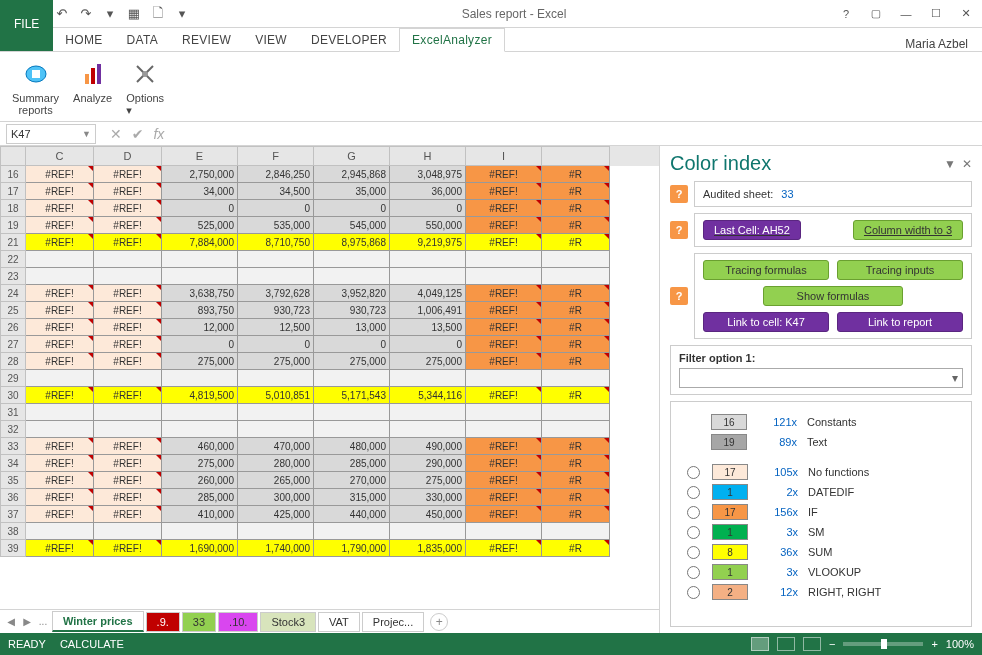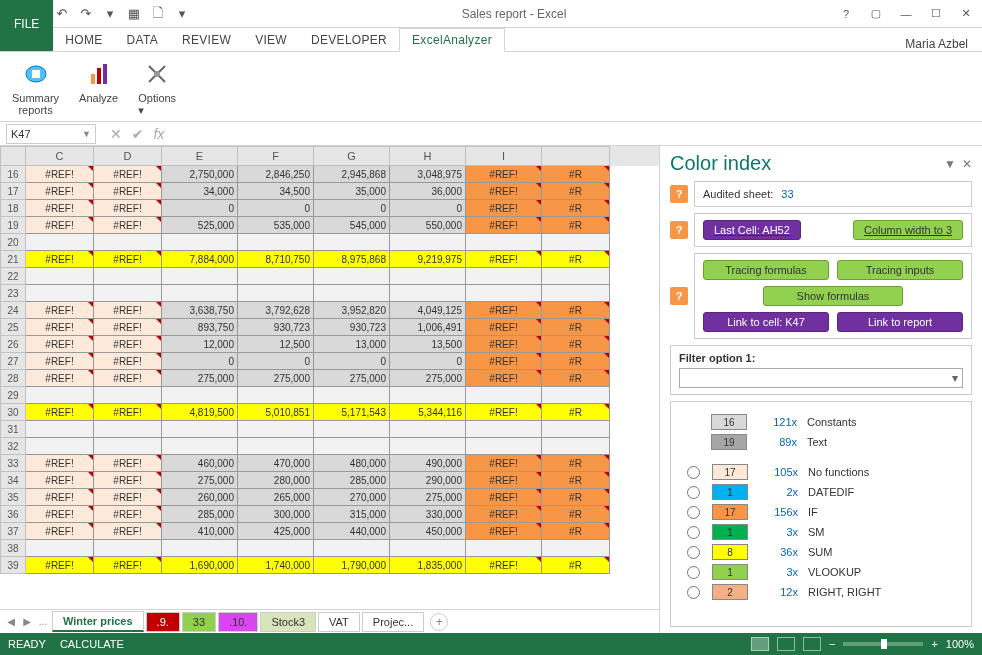--- a/index.html
+++ b/index.html
@@ -16,21 +16,21 @@
 
 
 .ribbon-tabs { height: 24px; display: flex; align-items: flex-end; border-bottom: 1px solid #d4d4d4; background:#fff; }
 .tab-file { background: #217346; color: #fff; padding: 20px 14px; font-size: 12px; cursor: pointer; }
 .tab { padding: 4px 12px; font-size: 12px; color: #444; cursor: pointer; text-transform: uppercase; letter-spacing: .3px;}
 .tab.active { color: #217346; border: 1px solid #d4d4d4; border-bottom: 1px solid #fff; background: #fff; margin-bottom:-1px;}
 .ribbon-right { margin-left: auto; padding-right: 14px; font-size: 12px; color: #444; }
 
 
 .ribbon { height: 70px; border-bottom: 1px solid #d4d4d4; display: flex; padding: 4px 6px; }
-.ribbon-group { display: flex; align-items: flex-start; gap: 8px; }
+.ribbon-group { display: flex; align-items: flex-start; gap: 2px; }
 .rb-btn { display: flex; flex-direction: column; align-items: center; gap: 2px; padding: 2px 6px; cursor: pointer; font-size: 11px; color: #444; }
 .rb-icon { width: 32px; height: 32px; display: flex; align-items: center; justify-content: center; font-size: 22px; }
 
 
 .formula-bar { height: 24px; display: flex; align-items: center; border-bottom: 1px solid #d4d4d4; }
 .namebox { width: 90px; height: 20px; margin: 0 6px; border: 1px solid #ccc; display: flex; align-items: center; justify-content: space-between; padding: 0 4px; font-size: 11px; }
 .fx-btns { display: flex; gap: 10px; padding: 0 8px; color: #aaa; font-size: 14px;}
 .fx-input { flex: 1; height: 20px; border: none; padding: 0 6px; font-size: 11px; }
 
 
@@ -244,31 +244,20 @@
             <div class="cell ctr ref c-tan wC">#REF!</div>
             <div class="cell ctr ref c-tan wD">#REF!</div>
             <div class="cell num c-gray wE">525,000</div>
             <div class="cell num c-gray wF">535,000</div>
             <div class="cell num c-gray wG">545,000</div>
             <div class="cell num c-gray wH">550,000</div>
             <div class="cell ctr ref c-orange wI">#REF!</div>
             <div class="cell ctr ref c-orange wJ">#R</div>
           </div>
           <div class="row">
-            <div class="rh">20</div>
-            <div class="cell c-ltgray wC"></div>
-            <div class="cell c-ltgray wD"></div>
-            <div class="cell c-ltgray wE"></div>
-            <div class="cell c-ltgray wF"></div>
-            <div class="cell c-ltgray wG"></div>
-            <div class="cell c-ltgray wH"></div>
-            <div class="cell c-ltgray wI"></div>
-            <div class="cell c-ltgray wJ"></div>
-          </div>
-          <div class="row">
             <div class="rh">21</div>
             <div class="cell ctr ref c-yellow wC">#REF!</div>
             <div class="cell ctr ref c-yellow wD">#REF!</div>
             <div class="cell num c-yellow wE">7,884,000</div>
             <div class="cell num c-yellow wF">8,710,750</div>
             <div class="cell num c-yellow wG">8,975,868</div>
             <div class="cell num c-yellow wH">9,219,975</div>
             <div class="cell ctr ref c-yellow wI">#REF!</div>
             <div class="cell ctr ref c-yellow wJ">#R</div>
           </div>

